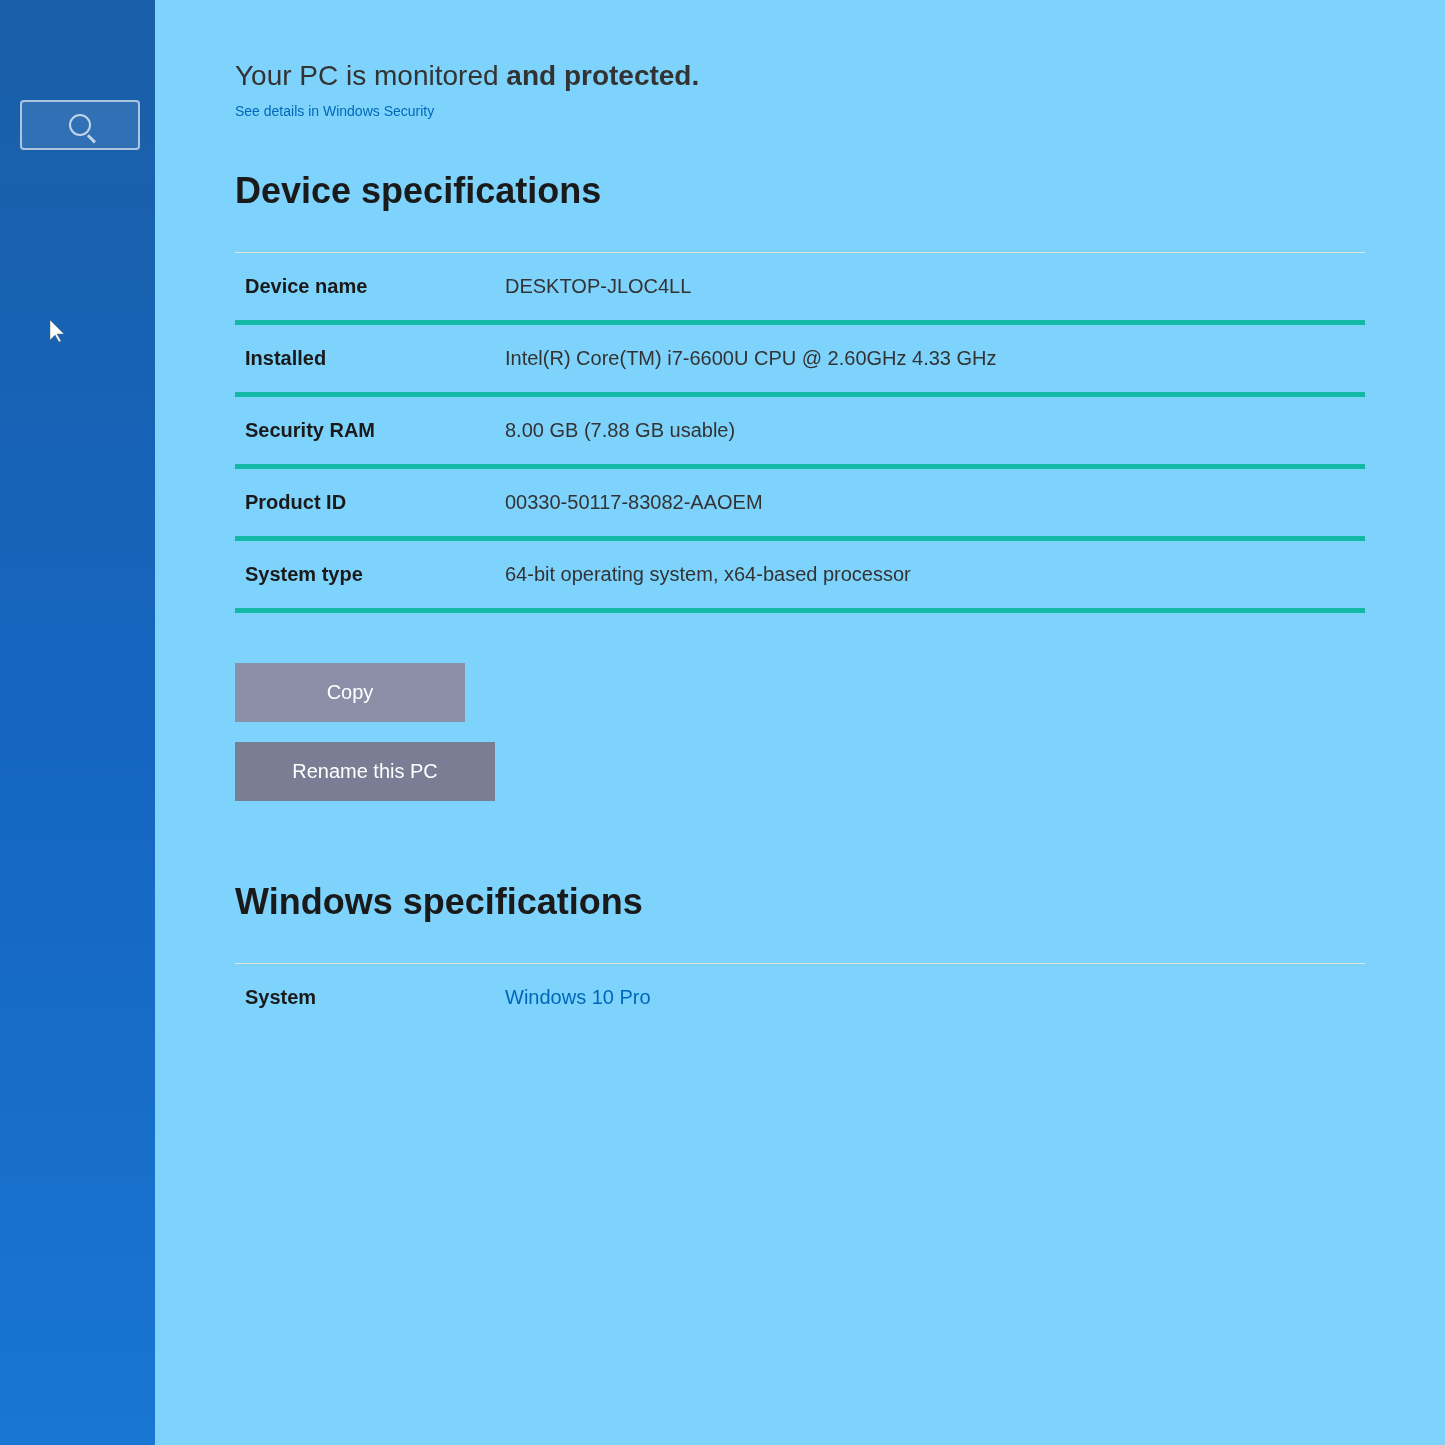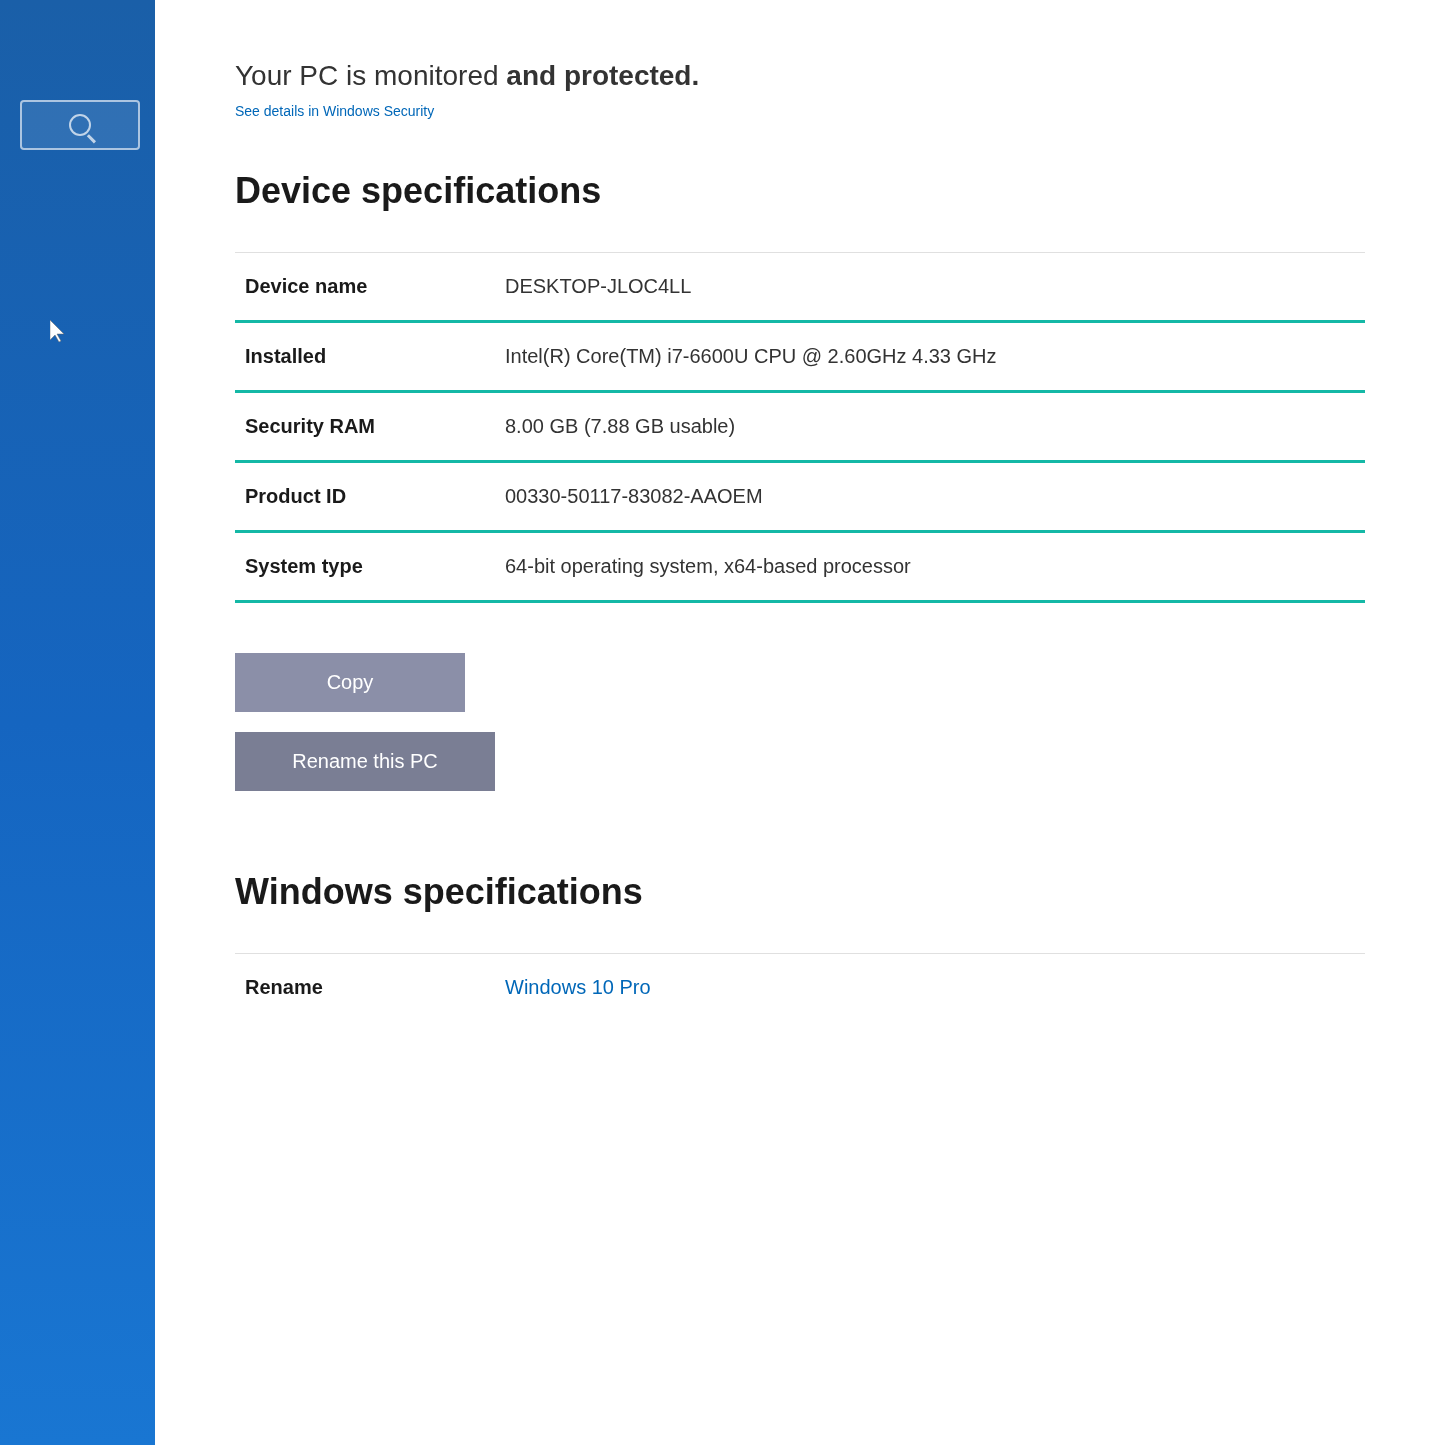--- a/index.html
+++ b/index.html
@@ -60,21 +60,21 @@
       width: 20px;
       height: 24px;
     }
 
     .settings-panel {
       position: absolute;
       top: 0;
       left: 155px;
       width: 1290px;
       height: 1445px;
-      background: #ffffff;
+      background: #7dd3fc;
       z-index: 2;
       padding: 60px 80px;
       overflow-y: auto;
     }
 
     .security-banner {
       margin-bottom: 50px;
     }
 
     .security-title {
@@ -102,21 +102,21 @@
       margin-bottom: 40px;
     }
 
     .specs-table {
       width: 100%;
       border-collapse: collapse;
       margin-bottom: 50px;
     }
 
     .specs-table tr {
-      border-bottom: 3px solid #14b8a6;
+      border-bottom: 5px solid #14b8a6;
     }
 
     .specs-table tr:first-child {
       border-top: 1px solid #e0e0e0;
     }
 
     .specs-table td {
       padding: 22px 10px;
       font-size: 20px;
       vertical-align: top;
@@ -271,20 +271,20 @@
       <button class="btn btn-rename">Rename this PC</button>
     </div>
   </div>
 
   <div>
     <h2 class="windows-specs-title">Windows specifications</h2>
 
     <table class="windows-specs-table">
       <tbody id="windows-specs-tbody">
       <tr>
-      <td>Rename</td>
+      <td>System</td>
       <td style="color:#0067b8;">Windows 10 Pro</td>
     </tr>
         </tbody>
     </table>
   </div>
 
 </div>
 
 </body></html>

